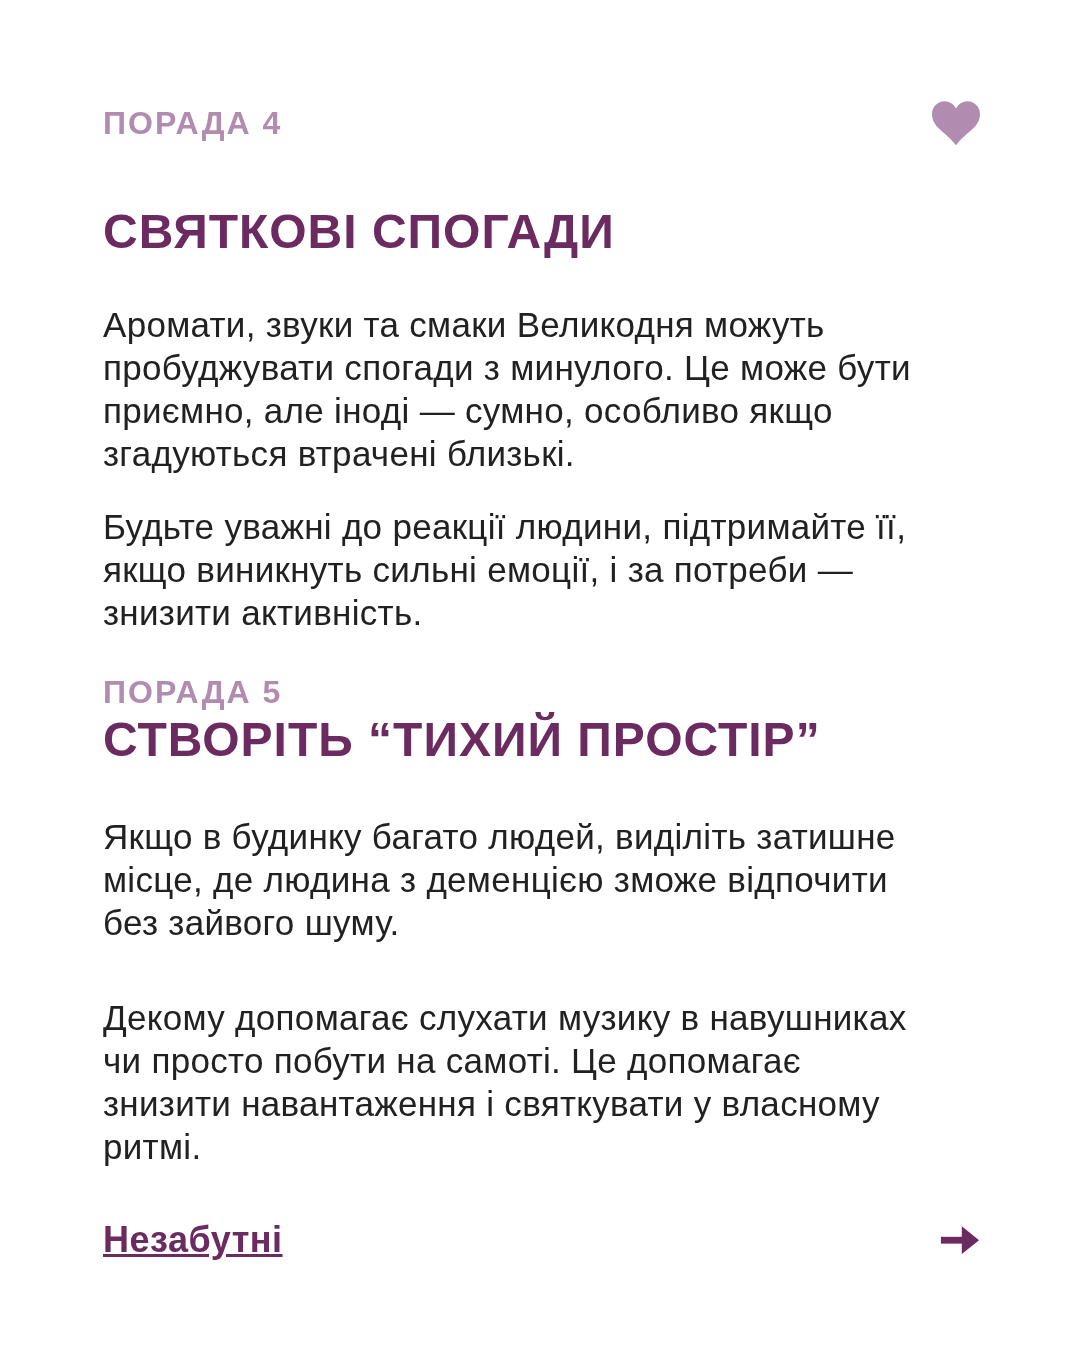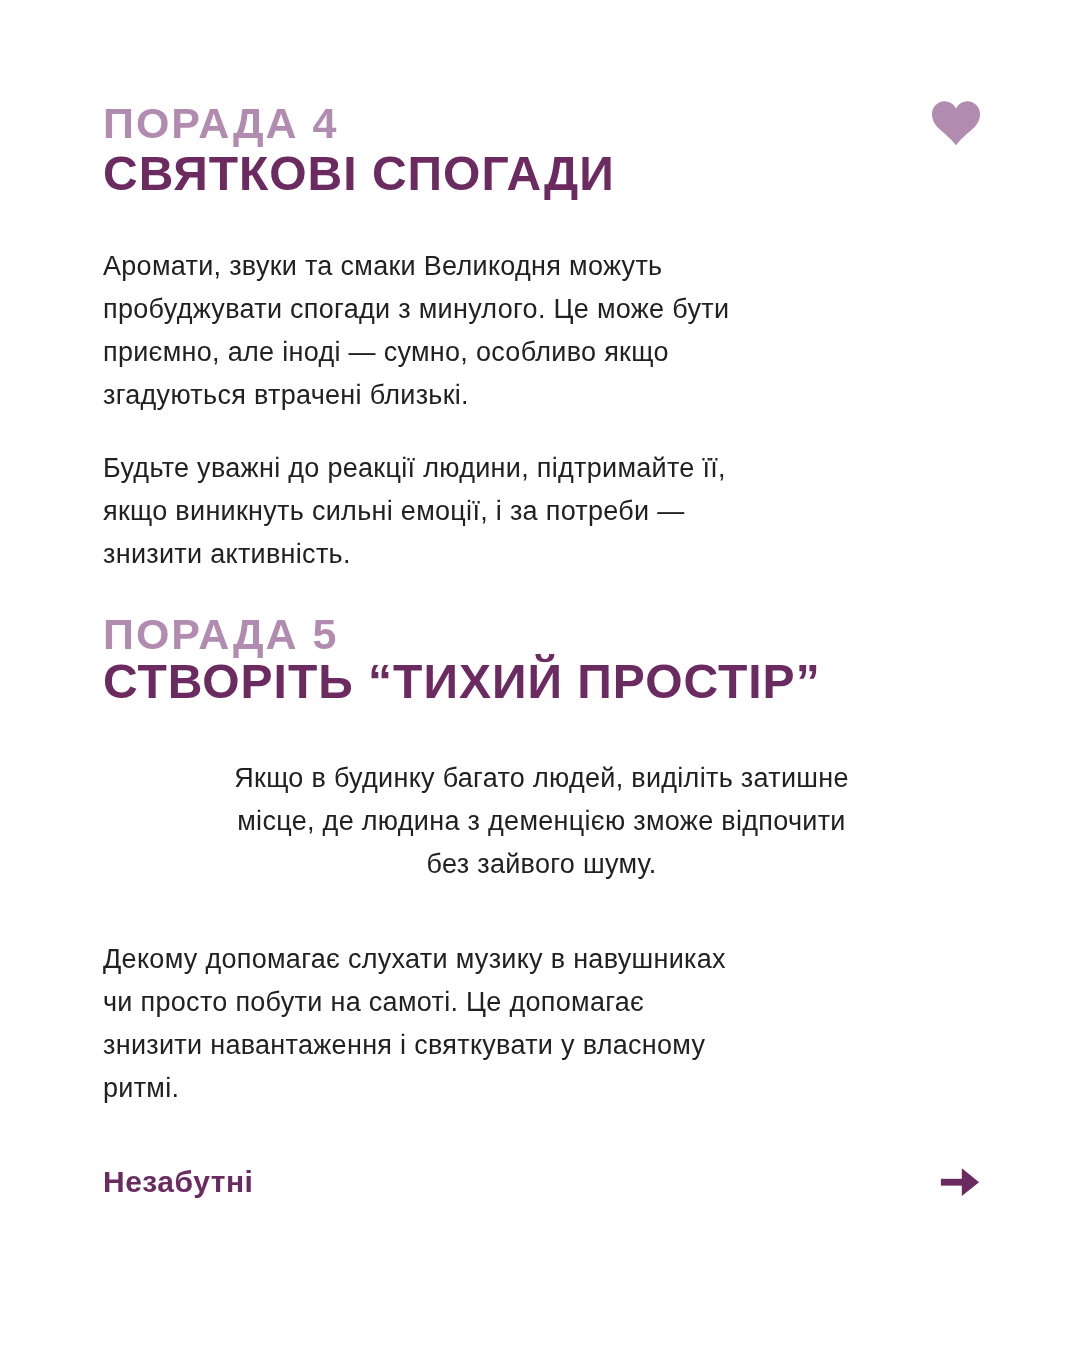--- a/index.html
+++ b/index.html
@@ -21,60 +21,62 @@
     padding: 0 100px 0 103px;
   }
   .header-row {
     margin-top: 99px;
     height: 48px;
     display: flex;
     justify-content: space-between;
     align-items: center;
   }
   .tip-label {
-    font-size: 43px;
+    font-size: 32px;
     font-weight: 700;
     letter-spacing: 2px;
     color: var(--accent-light);
     line-height: 40px;
   }
   .heart { display: inline-flex; color: var(--accent-light); }
   .section-title {
+    margin-top: 58px;
     font-size: 48px;
     font-weight: 700;
     letter-spacing: 1px;
     line-height: 54px;
     color: var(--accent-dark);
   }
   .tip-label.second { margin-top: 38px; }
   .section-title.second { margin-top: 1px; }
   .para {
     margin-top: 30px;
-    font-size: 27px;
+    font-size: 35px;
     font-weight: 400;
     line-height: 43px;
     letter-spacing: 0.3px;
     color: var(--body-text);
     white-space: pre-line;
   }
   .para.first-of-section { margin-top: 44px; }
-  .para.p3 { margin-top: 48px; text-align: center; }
+  .para.p3 { margin-top: 48px; }
   .para.p4 { margin-top: 52px; }
   .footer-row {
     margin-top: 50px;
     display: flex;
     justify-content: space-between;
     align-items: center;
     height: 44px;
   }
   .brand {
-    font-size: 30px;
+    font-size: 36px;
     font-weight: 700;
     letter-spacing: 0.5px;
     color: var(--accent-dark);
+    text-decoration: underline;
   }
   .arrow { display: inline-flex; color: var(--accent-dark); cursor: pointer; }
 </style>
 </head>
 <body>
 
 <div class="page">
 
   <div class="header-row">
     <div class="tip-label">ПОРАДА 4</div>

